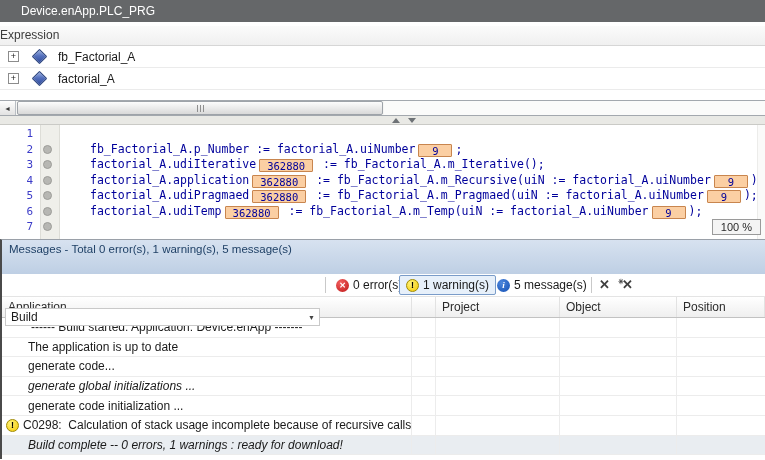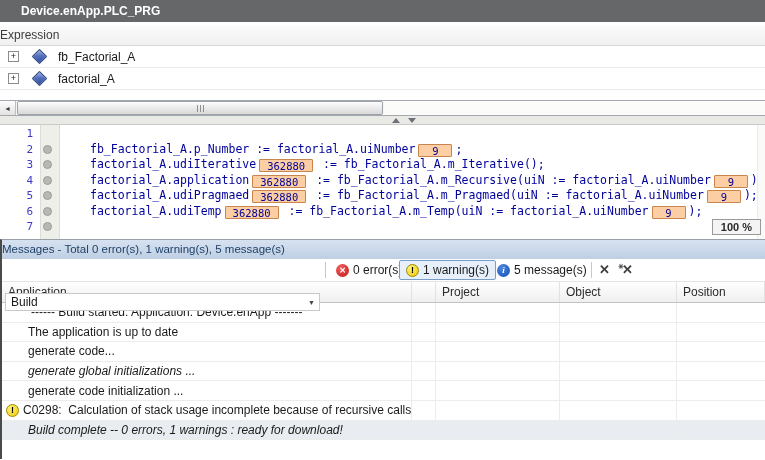--- a/index.html
+++ b/index.html
@@ -1,20 +1,20 @@
 <!DOCTYPE html>
 <html><head>
 <meta charset="utf-8">
 <style>
   html,body{margin:0;padding:0;background:#fff;}
   #app{position:relative;width:765px;height:460px;overflow:hidden;background:#fff;
        font-family:"Liberation Sans",sans-serif;font-size:12px;color:#1a1a1a;}
 
   
-  .titlebar{height:22px;background:#656769;color:#fff;font-weight:bold;
+  .titlebar{height:22px;background:#656769;color:#fff;font-weight:normal;
             line-height:22px;padding-left:21px;}
   .tb-gap{height:4px;background:#fff;}
 
   
   .watch-header{height:20px;line-height:19px;box-sizing:border-box;
                 background:linear-gradient(#FBFBFB,#F0F0F0);
                 border-bottom:1px solid #D6D6D6;color:#3c3c3c;}
   .watch-row{height:22px;display:flex;align-items:center;box-sizing:border-box;
              border-bottom:1px solid #EBEBEB;background:#fff;}
   .expander{width:11px;height:11px;flex:none;margin-left:8px;box-sizing:border-box;
@@ -61,26 +61,26 @@
       font-size:11px;color:#3B3BC8;}
   .bullet-cell{width:22px;flex:none;display:flex;align-items:center;justify-content:center;}
   .bp-dot{width:9px;height:9px;border-radius:50%;background:#B7B7B3;border:1px solid #9D9D99;box-sizing:border-box;}
   .code-text{flex:1;white-space:pre;overflow:hidden;padding-left:8px;
              font-family:"DejaVu Sans Mono","Liberation Mono",monospace;
              font-size:11.5px;color:#00009B;margin-left:24px;}
   .valbox{display:inline-block;height:13px;line-height:12px;box-sizing:border-box;
           background:#FBCFA3;border:1px solid #C8854E;border-radius:1px;
           text-align:center;font-size:10.5px;color:#00009B;vertical-align:-2px;margin:0 3px;}
   .zoom-badge{position:absolute;right:4px;bottom:4px;border:1px solid #9A9A9A;
-              background:#F4F4F4;padding:1px 8px;font-size:11px;color:#2a2a2a;font-weight:bold;}
+              background:#F4F4F4;padding:1px 8px;font-size:11px;color:#2a2a2a;}
 
   
   .messages{height:220px;box-sizing:border-box;border-left:2px solid #4A4A4A;
             border-top:1px solid #9AA0A8;display:flex;flex-direction:column;background:#fff;}
-  .msg-header{height:19px;flex:none;line-height:19px;padding-left:0;
+  .msg-header{height:34px;flex:none;line-height:19px;padding-left:7px;
               background:linear-gradient(#D7E2F0,#BECFE4);color:#1F4066;font-size:11.5px;}
   .msg-toolbar{height:23px;flex:none;position:relative;background:#fff;
                border-bottom:1px solid #E4E4E4;box-sizing:border-box;}
   .filter-combo{position:absolute;left:3px;top:2px;width:315px;height:18px;box-sizing:border-box;
                 border:1px solid #C9C9C9;background:#fff;display:flex;align-items:center;margin-top:32px;}
   .combo-text{flex:1;padding-left:5px;}
   .combo-arrow{width:15px;height:100%;display:flex;align-items:center;justify-content:center;
                font-size:7px;color:#444;}
   .tb-sep{position:absolute;top:3px;width:1px;height:16px;background:#C9C9C9;}
   .filter-btn{position:absolute;top:1px;height:20px;display:flex;align-items:center;gap:4px;

